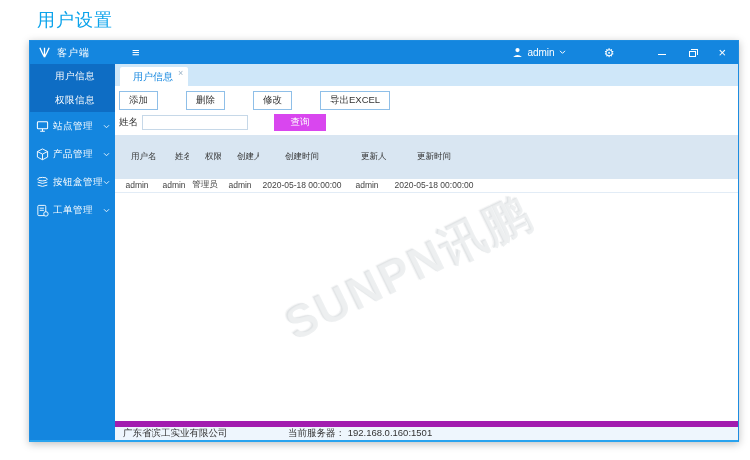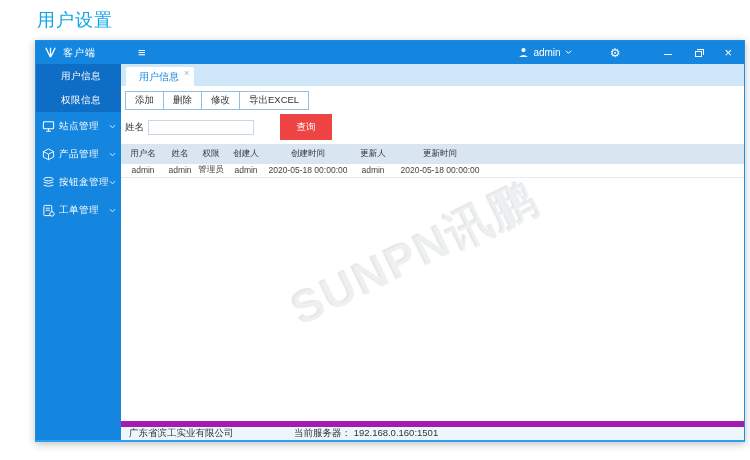--- a/index.html
+++ b/index.html
@@ -2,21 +2,21 @@
 <html><head>
 <meta charset="utf-8">
 <style>
   * { margin:0; padding:0; box-sizing:border-box; }
   html,body { width:750px; height:460px; background:#fff; overflow:hidden;
     font-family:"Liberation Sans","DejaVu Sans",sans-serif; }
 
   .page-title { position:absolute; left:37px; top:8px; font-size:18px; font-weight:normal;
     color:#0ba3eb; letter-spacing:1px; }
 
-  .window { position:absolute; left:35px; top:40px; width:710px; height:402px;
+  .window { position:absolute; left:29px; top:40px; width:710px; height:402px;
     background:#fff; border:1px solid #1d8ce0; border-bottom:2px solid #29a3ef;
     box-shadow:0 2px 8px rgba(0,0,0,.25); display:flex; flex-direction:column; }
 
   
   .titlebar { flex:0 0 23px; background:#1486df; display:flex; align-items:center;
     color:#fff; font-size:10px; }
   .logo { margin-left:8px; display:flex; align-items:center; }
   .app-title { margin-left:6px; letter-spacing:1px; }
   .hamburger { margin-left:42px; font-size:13px; cursor:pointer; line-height:1; }
   .tb-right { margin-left:auto; display:flex; align-items:center; }
@@ -44,34 +44,34 @@
   .side-sub-item { height:24px; display:flex; align-items:center; padding-left:25px; cursor:pointer;
     letter-spacing:.5px; white-space:nowrap; }
 
   .main { flex:1; display:flex; flex-direction:column; min-width:0; background:#fff; }
 
   .tabstrip { flex:0 0 22px; background:#cfe7f9; display:flex; align-items:flex-end; padding-left:5px; }
   .tab { background:#fff; color:#1486df; font-size:10px; height:19px; padding:0 5px 0 13px;
     display:flex; align-items:center; border-radius:2px 2px 0 0; cursor:pointer; }
   .tab-close { font-size:9px; color:#9ab2c6; margin-left:5px; margin-top:-7px; cursor:pointer; line-height:1; }
 
-  .toolbar { padding:5px 12px 0 4px; display:flex; }
+  .toolbar { padding:5px 12px 0 4px; display:flex;gap:29px; }
   .tb-btn { background:#fff; border:1px solid #8fbfe8; color:#333; font-size:9.5px;
     padding:2px 9px; margin-left:-1px; cursor:pointer; }
   .tb-btn:first-child { margin-left:0; }
 
   .search-row { padding:4px 0 4px 4px; display:flex; align-items:center; font-size:9.5px; color:#333; }
   .search-label { margin-right:4px; }
   .search-input { width:106px; height:15px; border:1px solid #c6d8e8; font-size:9.5px; padding:0 3px; }
-  .query-btn { margin-left:26px; background:#ef4444; color:#fff; border:none; font-size:9.5px;
-    width:52px; height:26px; cursor:pointer; }
+  .query-btn { margin-left:26px; background:#d946ef; color:#fff; border:none; font-size:9.5px;
+    width:52px; height:17px; cursor:pointer; }
 
   table.grid { width:100%; border-collapse:collapse; table-layout:fixed; }
   table.grid th { background:#d9e6f2; font-weight:normal; color:#333; font-size:8.5px;
-    height:13px; padding:4px; text-align:center; white-space:nowrap; overflow:hidden; }
+    height:13px; padding:16px; text-align:center; white-space:nowrap; overflow:hidden; }
   table.grid td { color:#444; font-size:8.5px; height:13px; padding:0; text-align:center;
     border-bottom:1px solid #e2ecf6; white-space:nowrap; overflow:hidden; }
 
   .filler { flex:1; position:relative; overflow:hidden; }
   .watermark { position:absolute; left:160px; top:45px; transform:rotate(-26deg);
     font-size:46px; font-weight:bold; letter-spacing:2px; white-space:nowrap;
     color:rgba(150,160,170,.16);
     text-shadow:1px 1px 1px rgba(255,255,255,.9), -1px -1px 1px rgba(120,130,140,.12); }
 
   .statusbar { flex:0 0 15px; background:#eef6fd; border-top:6px solid #a21caf;

